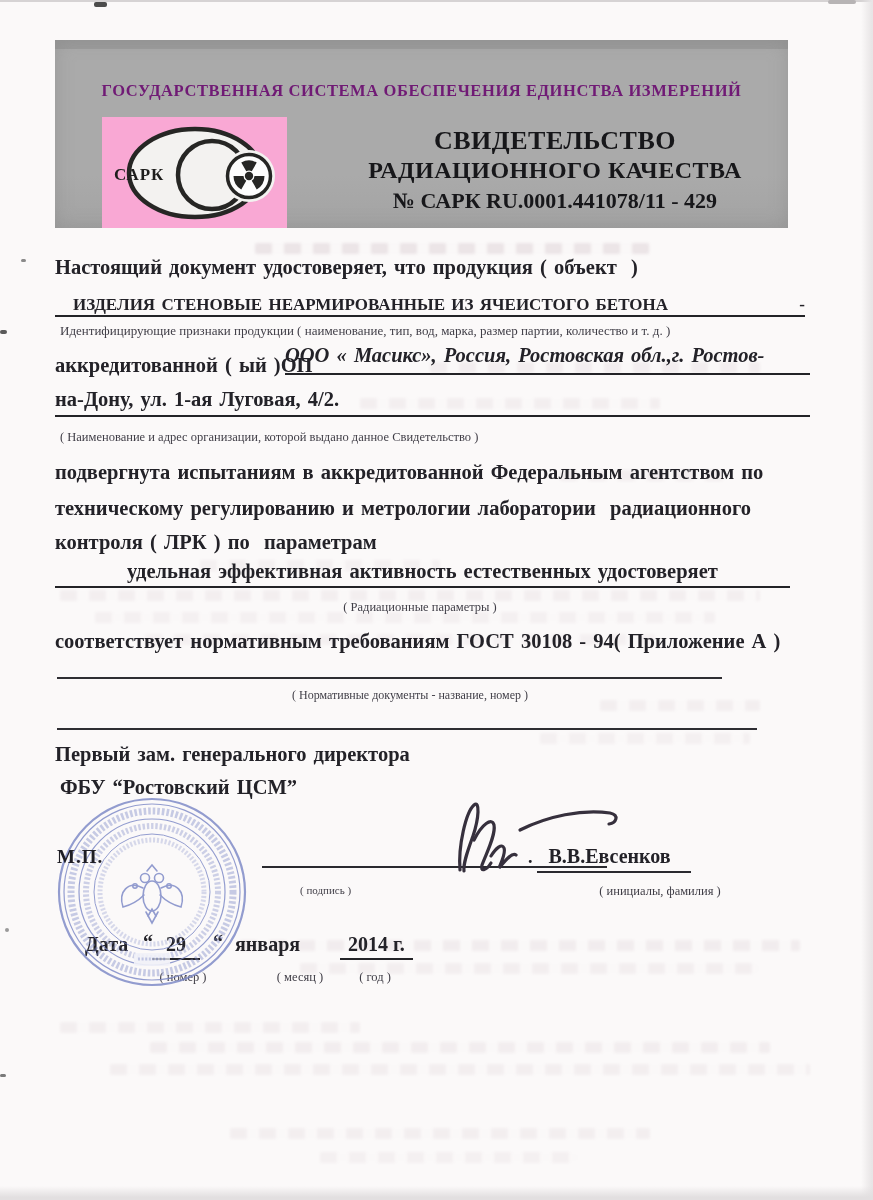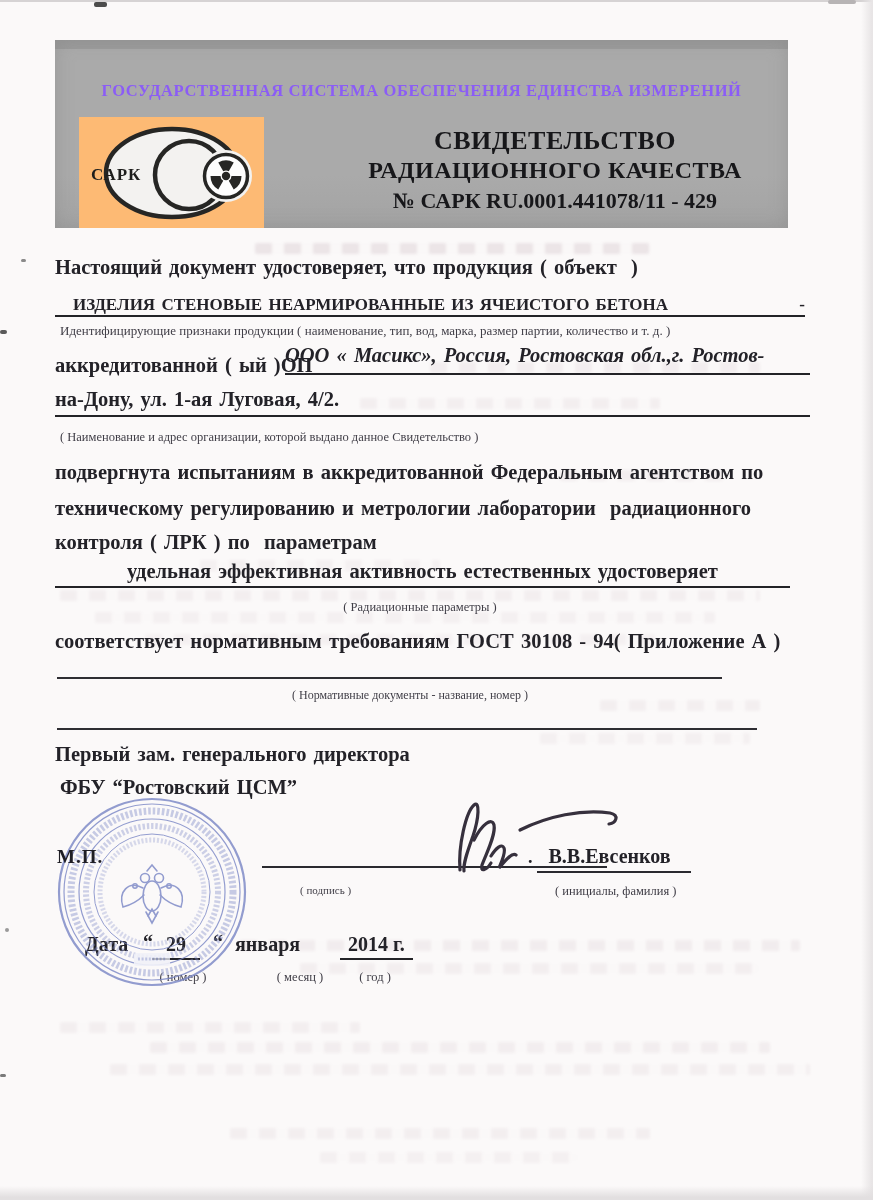--- a/index.html
+++ b/index.html
@@ -21,22 +21,22 @@
     background:repeating-linear-gradient(90deg,rgba(146,110,126,.8) 0 17px,rgba(146,110,126,.05) 17px 29px);
     filter:blur(1.7px);opacity:.14;pointer-events:none;
   }
   
   .band{
     left:55px;top:40px;width:733px;height:188px;
     background:linear-gradient(180deg,#9b9b9b 0 9px,#aaaaaa 9px 72%,#a3a3a3 100%);
     box-shadow:inset 0 0 18px rgba(120,120,120,.35);
   }
   .sysline{left:55px;top:81px;width:733px;text-align:center;
-    font-weight:bold;font-size:16.5px;letter-spacing:.6px;color:#8b5cf6;}
-  .logo-box{left:79px;top:117px;width:185px;height:111px;background:#fdba74;}
+    font-weight:bold;font-size:16.5px;letter-spacing:.6px;color:#701a75;}
+  .logo-box{left:102px;top:117px;width:185px;height:111px;background:#f9a8d4;}
   .title-line{left:320px;width:470px;text-align:center;font-weight:bold;color:#17171a;}
   .t1{top:126px;font-size:26px;letter-spacing:.5px;}
   .t2{top:157px;font-size:24px;letter-spacing:.5px;}
   .t3{top:188px;font-size:22px;}
   
   .line{white-space:pre-wrap;font-weight:bold;font-size:20.5px;color:#232228;word-spacing:2px;}
   .u-container{border-bottom:2.5px solid #232327;}
   .caption{font-weight:normal;color:#403e47;white-space:pre-wrap;}
   .rule{border-top:2px solid #2e2e33;height:0;}
   
@@ -182,21 +182,21 @@
       </g>
     </svg>
   </div>
   <div class="abs sig-line"></div>
   <div class="abs caption" style="left:300px;top:884px;width:170px;text-align:left;font-size:11px;">( подпись )</div>
 
   <div class="abs name-wrap">
     <span class="name-dot">.</span>
     <span class="name">В.В.Евсенков</span>
   </div>
-  <div class="abs caption" style="left:555px;top:884px;width:210px;font-size:12.5px;">( инициалы, фамилия )</div>
+  <div class="abs caption" style="left:555px;top:884px;width:210px;text-align:center;font-size:12.5px;">( инициалы, фамилия )</div>
 
   <div class="abs date-bold" style="left:85px;top:933px;">Дата</div>
   <div class="abs date-bold" style="left:143px;top:931px;">“</div>
   <div class="abs date-bold d-underline" style="left:152px;top:933px;">29</div>
   <div class="abs date-bold" style="left:213px;top:931px;">“</div>
   <div class="abs date-bold" style="left:235px;top:933px;">января</div>
   <div class="abs date-bold y-underline" style="left:340px;top:933px;">2014 г.</div>
   <div class="abs caption" style="left:143px;top:970px;width:80px;text-align:center;font-size:12.5px;">( номер )</div>
   <div class="abs caption" style="left:260px;top:970px;width:80px;text-align:center;font-size:12.5px;">( месяц )</div>
   <div class="abs caption" style="left:340px;top:970px;width:70px;text-align:center;font-size:12.5px;">( год )</div>

